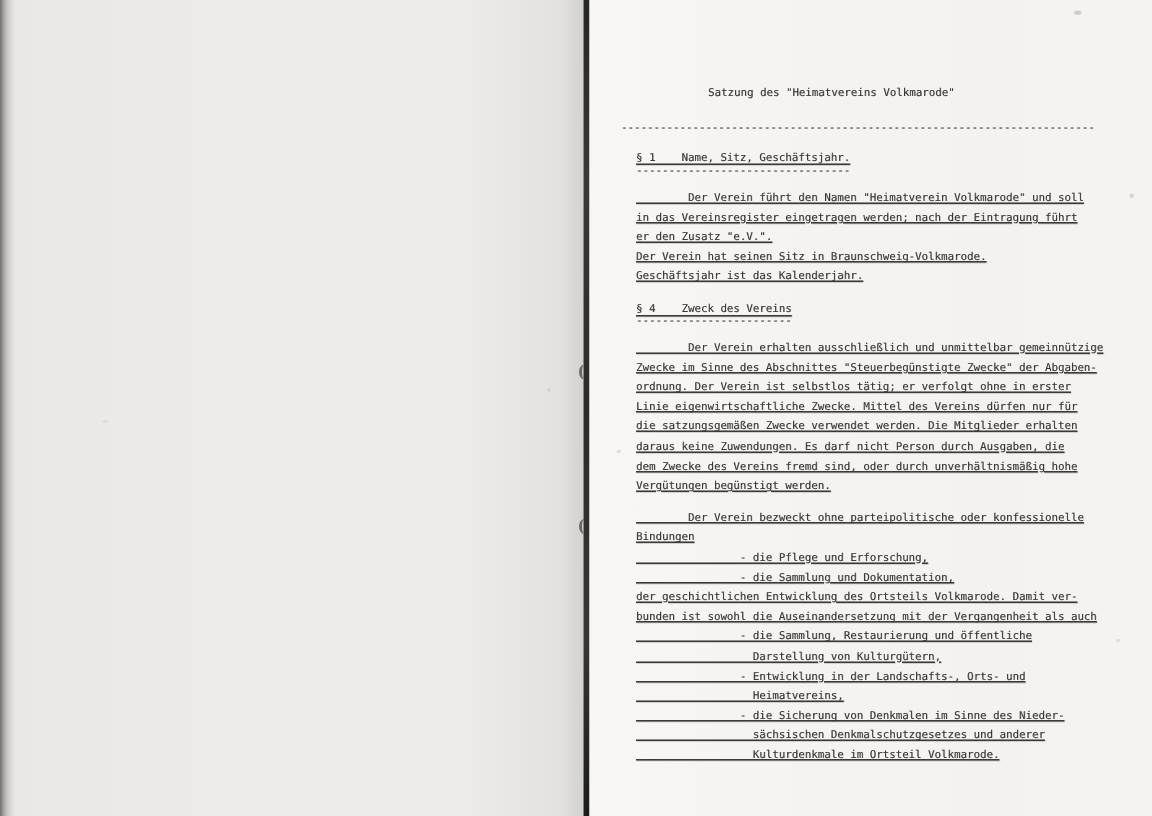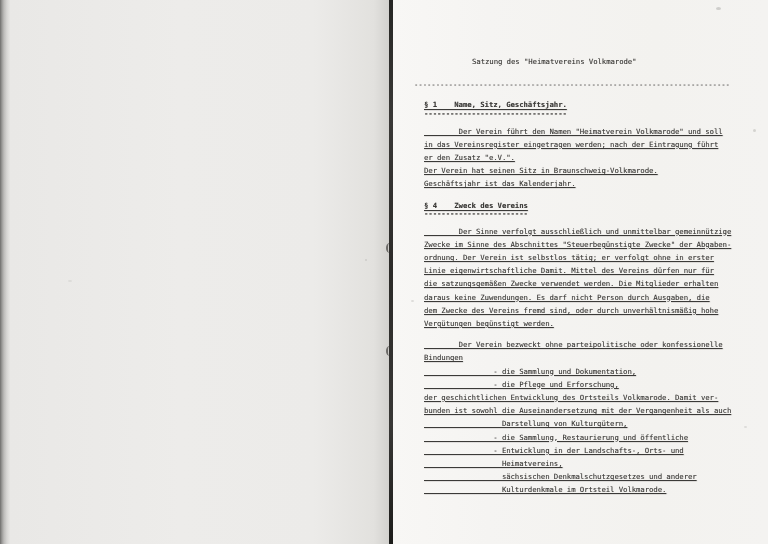--- a/index.html
+++ b/index.html
@@ -38,21 +38,21 @@
 
   .text-column{
     position:absolute;left:424px;top:55px;width:320px;
     color:var(--ink,#3b3a38);
     font-size:7.2px;
     text-shadow:0.3px 0.3px 0.3px rgba(70,68,64,0.45);
   }
   .line{white-space:pre;height:13.2px;line-height:13.2px;}
   .blk-title{padding-left:48px;margin-bottom:10px;}
   .blk-separator{margin-left:-10px;margin-bottom:7px;}
-  .blk-heading{margin-bottom:5px;font-weight:bold;}
+  .blk-heading{margin-bottom:5px;}
   .heading-text{text-decoration:underline;text-underline-offset:2px;}
   .dash-row{height:8px;line-height:4px;}
   .blk-paragraph{margin-bottom:8px;text-decoration:underline;}
 </style>
 </head>
 <body>
 
 <div class="scan">
   <div class="edge-left"></div>
   <div class="page-left"></div>
@@ -84,37 +84,38 @@
         <div class="line">in das Vereinsregister eingetragen werden; nach der Eintragung führt</div>
         <div class="line">er den Zusatz "e.V.".</div>
         <div class="line">Der Verein hat seinen Sitz in Braunschweig-Volkmarode.</div>
         <div class="line">Geschäftsjahr ist das Kalenderjahr.</div>
       </div>
       <div class="blk blk-heading">
         <div class="line heading-text">§ 4    Zweck des Vereins</div>
         <div class="line dash-row">------------------------</div>
       </div>
       <div class="blk blk-paragraph">
-        <div class="line">        Der Sinne verfolgt ausschließlich und unmittelbar gemeinnützige</div>
+        <div class="line">        Der Verein erhalten ausschließlich und unmittelbar gemeinnützige</div>
         <div class="line">Zwecke im Sinne des Abschnittes "Steuerbegünstigte Zwecke" der Abgaben-</div>
         <div class="line">ordnung. Der Verein ist selbstlos tätig; er verfolgt ohne in erster</div>
-        <div class="line">Linie eigenwirtschaftliche Damit. Mittel des Vereins dürfen nur für</div>
+        <div class="line">Linie eigenwirtschaftliche Zwecke. Mittel des Vereins dürfen nur für</div>
         <div class="line">die satzungsgemäßen Zwecke verwendet werden. Die Mitglieder erhalten</div>
         <div class="line">daraus keine Zuwendungen. Es darf nicht Person durch Ausgaben, die</div>
         <div class="line">dem Zwecke des Vereins fremd sind, oder durch unverhältnismäßig hohe</div>
         <div class="line">Vergütungen begünstigt werden.</div>
       </div>
       <div class="blk blk-paragraph">
         <div class="line">        Der Verein bezweckt ohne parteipolitische oder konfessionelle</div>
         <div class="line">Bindungen</div>
+        <div class="line">                - die Pflege und Erforschung,</div>
         <div class="line">                - die Sammlung und Dokumentation,</div>
-        <div class="line">                - die Pflege und Erforschung,</div>
         <div class="line">der geschichtlichen Entwicklung des Ortsteils Volkmarode. Damit ver-</div>
         <div class="line">bunden ist sowohl die Auseinandersetzung mit der Vergangenheit als auch</div>
+        <div class="line">                - die Sammlung, Restaurierung und öffentliche</div>
         <div class="line">                  Darstellung von Kulturgütern,</div>
-        <div class="line">                - die Sammlung, Restaurierung und öffentliche</div>
         <div class="line">                - Entwicklung in der Landschafts-, Orts- und</div>
         <div class="line">                  Heimatvereins,</div>
+        <div class="line">                - die Sicherung von Denkmalen im Sinne des Nieder-</div>
         <div class="line">                  sächsischen Denkmalschutzgesetzes und anderer</div>
         <div class="line">                  Kulturdenkmale im Ortsteil Volkmarode.</div>
       </div>
     </div>
 </div>
 
 </body></html>

